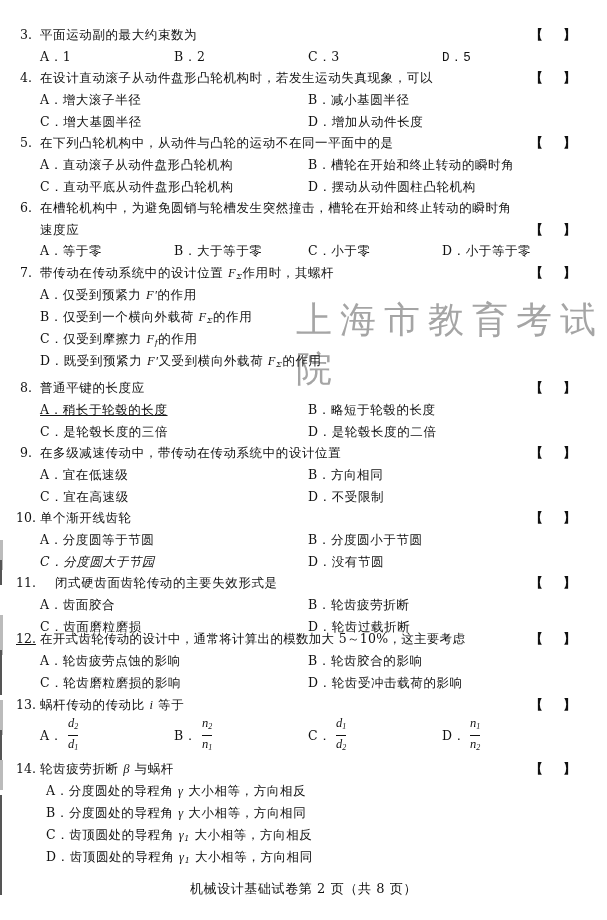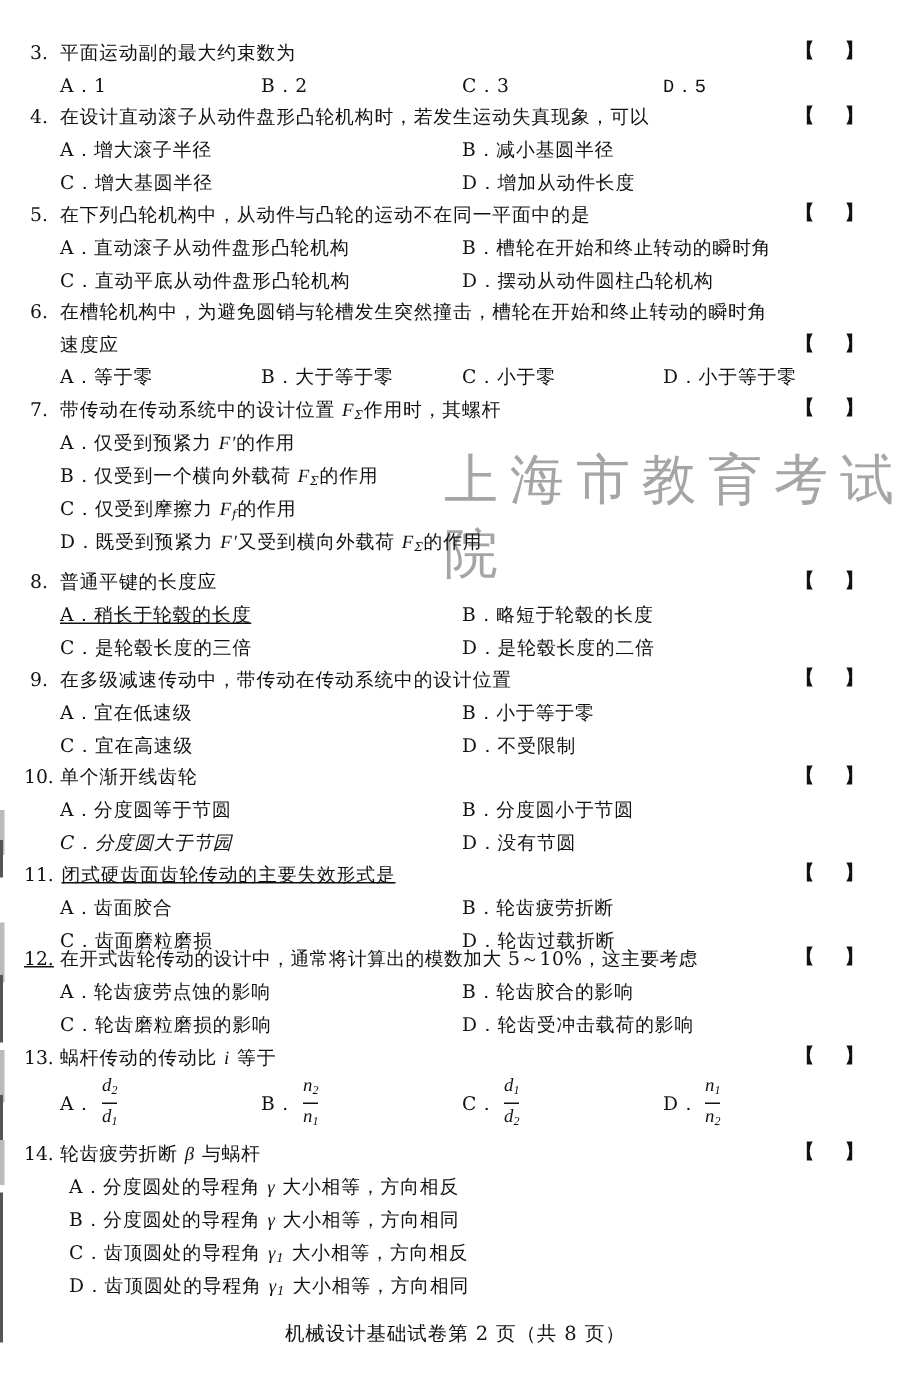--- a/index.html
+++ b/index.html
@@ -122,41 +122,41 @@
 </div>
 
 <div>
   <span class="qnum" style="left:20px;top:445px;">9.</span>
   <span class="line" style="left:40px;top:445px;">在多级减速传动中，带传动在传动系统中的设计位置</span>
   <div class="bracket" style="top:445px;">
       <span class="l">【</span>
       <span class="r">】</span>
     </div>
   <span class="opt" style="left:40px;top:467px;">A．宜在低速级</span>
-  <span class="opt" style="left:308px;top:467px;">B．小于等于零</span>
+  <span class="opt" style="left:308px;top:467px;">B．方向相同</span>
   <span class="opt" style="left:40px;top:489px;">C．宜在高速级</span>
   <span class="opt" style="left:308px;top:489px;">D．不受限制</span>
 </div>
 
 <div>
   <span class="qnum" style="left:16px;top:510px;">10.</span>
   <span class="line" style="left:40px;top:510px;">单个渐开线齿轮</span>
   <div class="bracket" style="top:510px;">
       <span class="l">【</span>
       <span class="r">】</span>
     </div>
   <span class="opt" style="left:40px;top:532px;">A．分度圆等于节圆</span>
   <span class="opt" style="left:308px;top:532px;">B．分度圆小于节圆</span>
   <span class="opt" style="left:40px;top:554px;font-style:italic;">C．分度圆大于节园</span>
   <span class="opt" style="left:308px;top:554px;">D．没有节圆</span>
 </div>
 
 <div>
   <span class="qnum" style="left:16px;top:575px;">11.</span>
-  <span class="line" style="left:41px;top:575px;text-decoration:underline;">闭式硬齿面齿轮传动的主要失效形式是</span>
+  <span class="line" style="left:55px;top:575px;">闭式硬齿面齿轮传动的主要失效形式是</span>
   <div class="bracket" style="top:575px;">
       <span class="l">【</span>
       <span class="r">】</span>
     </div>
   <span class="opt" style="left:40px;top:597px;text-align:right;">A．齿面胶合</span>
   <span class="opt" style="left:308px;top:597px;">B．轮齿疲劳折断</span>
   <span class="opt" style="left:40px;top:619px;">C．齿面磨粒磨损</span>
   <span class="opt" style="left:308px;top:619px;">D．轮齿过载折断</span>
 </div>
 

